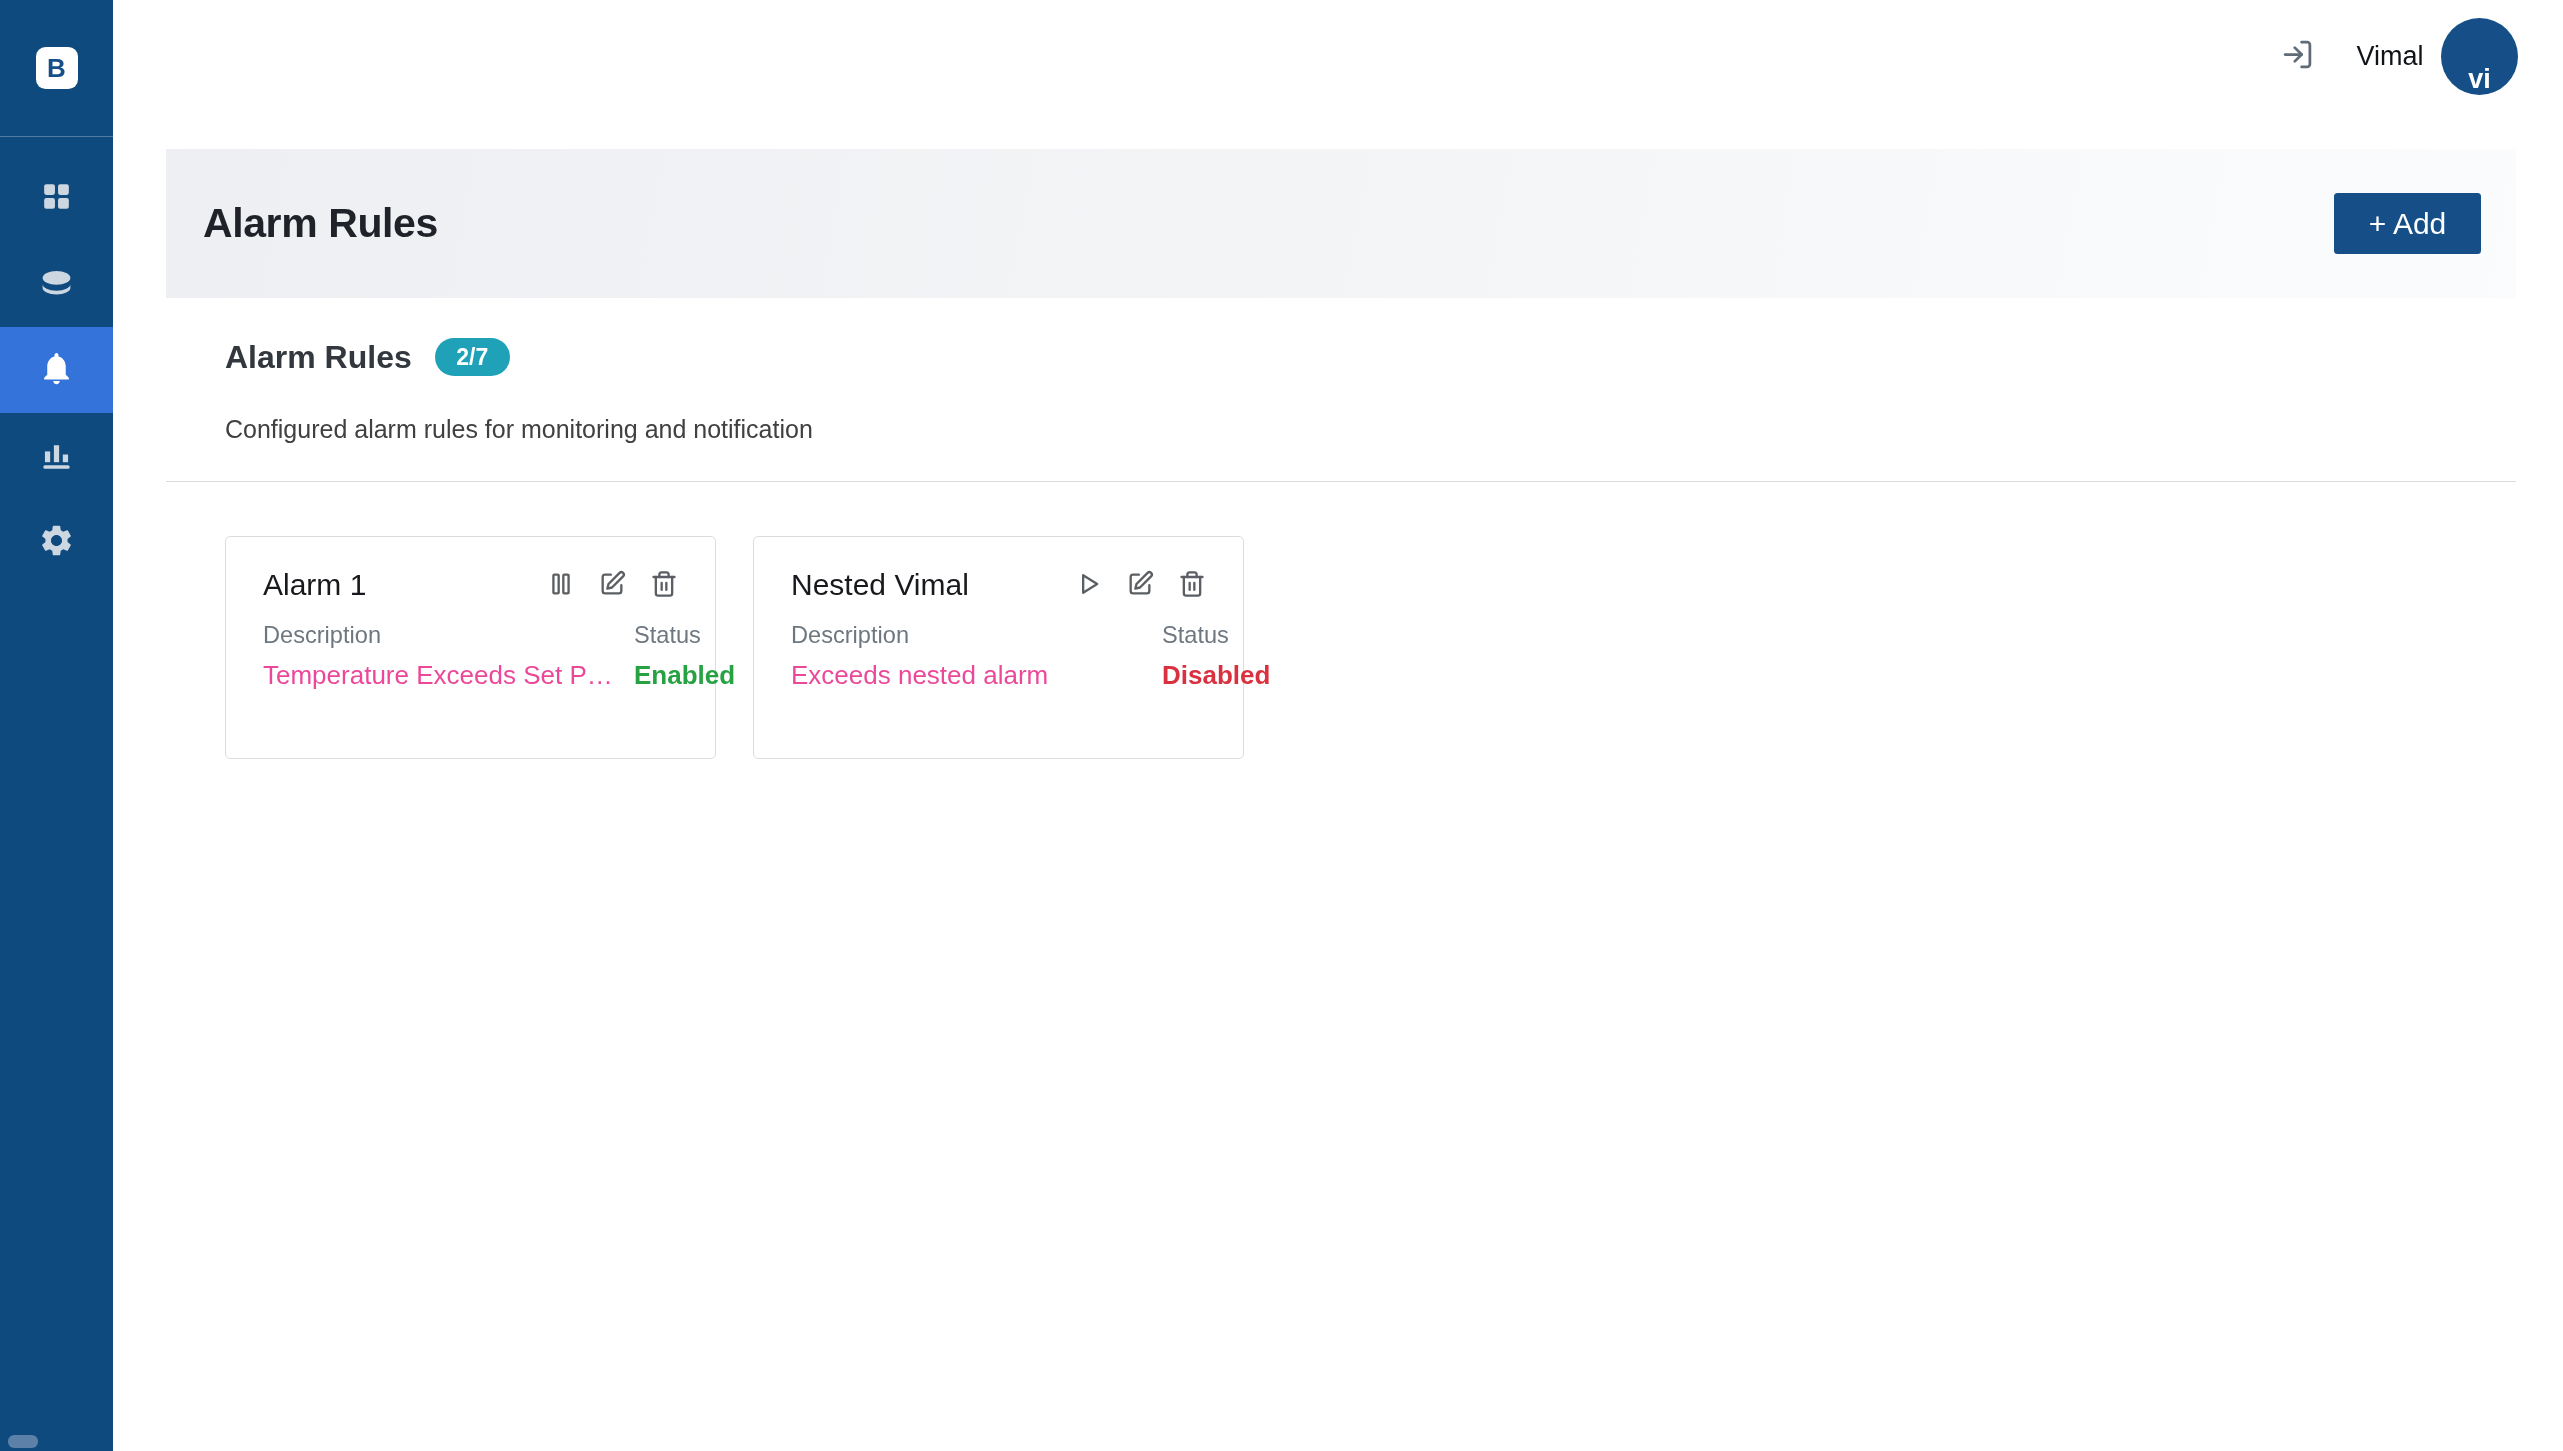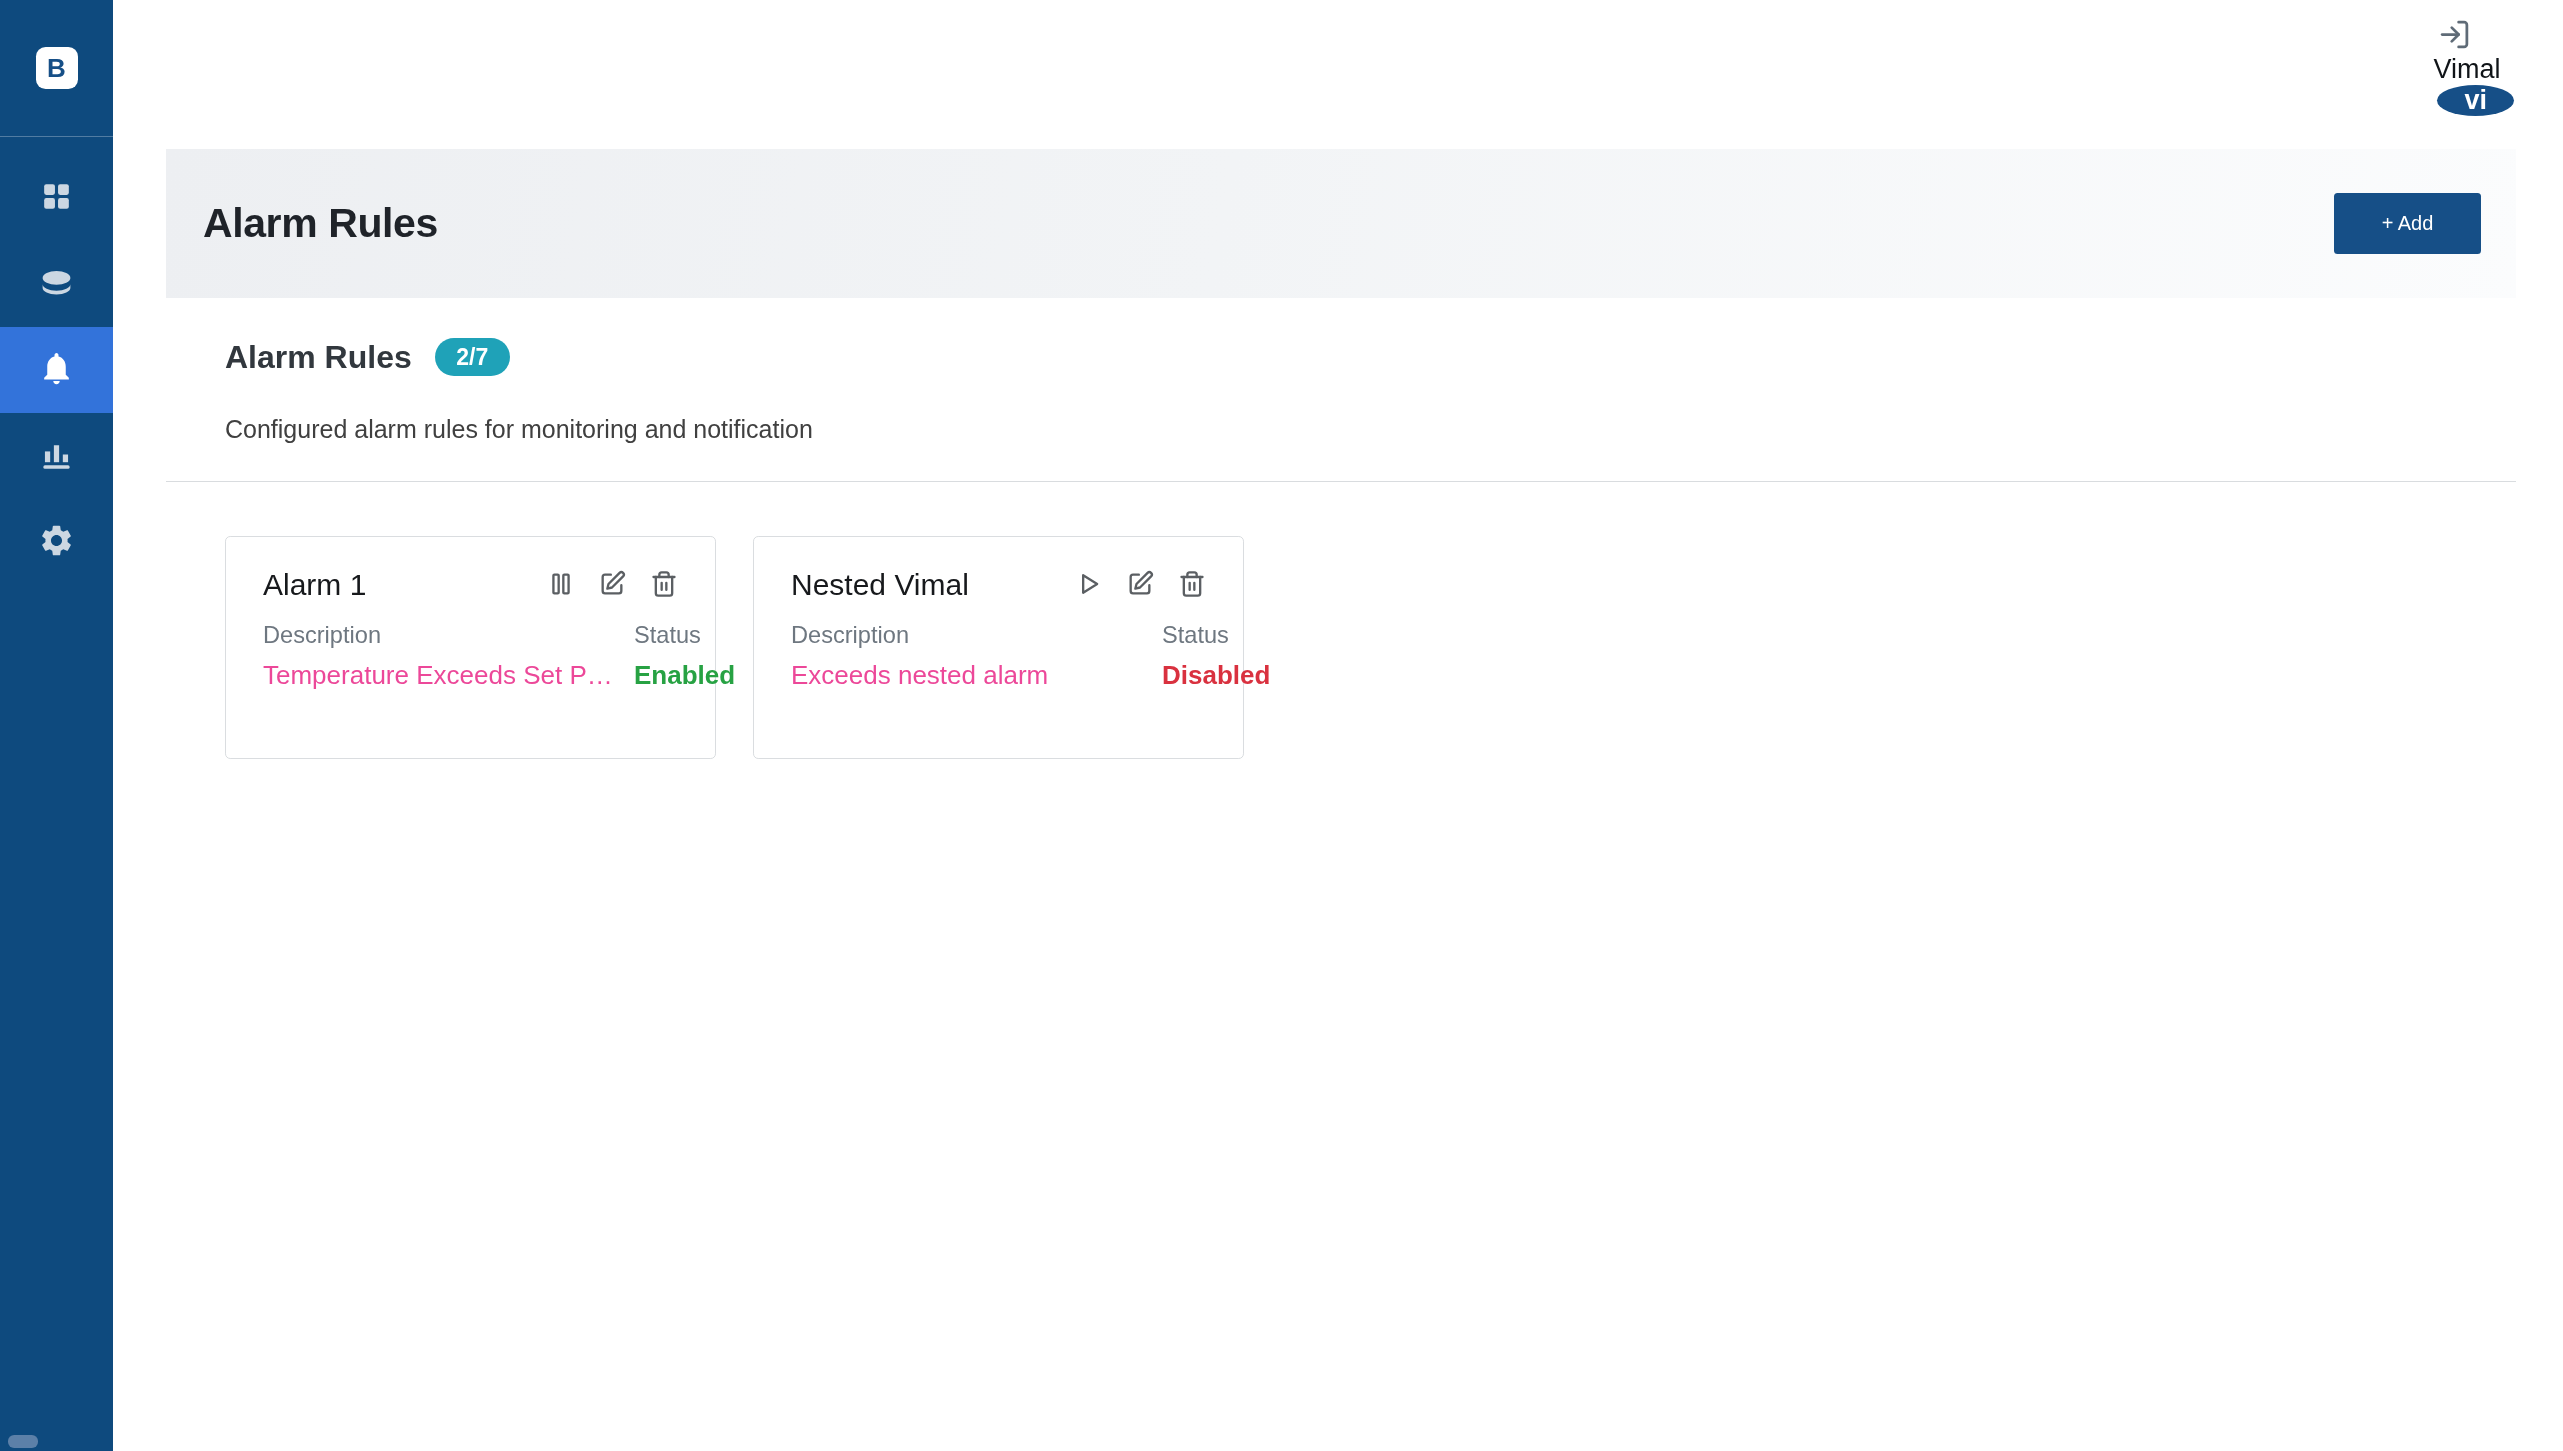--- a/index.html
+++ b/index.html
@@ -49,21 +49,21 @@
   }
 
   
   .main { flex: 1; position: relative; }
 
   .topbar {
     height: 149px;
     display: flex; justify-content: flex-end; align-items: flex-start;
     padding: 17.5px 45px 0 0;
   }
-  .topbar-cluster { display: flex; align-items: center; height: 77px; flex-direction: column; }
+  .topbar-cluster { display: flex; align-items: center; height: 77px; }
   .login-btn {
     background: none; border: none; cursor: pointer;
     color: #5f6b77; display: flex; align-items: center;
     margin-right: 42px;
   }
   .login-btn svg { width: 33px; height: 33px; }
   .username { font-size: 27px; font-weight: 500; color: #101418; margin-right: 17.5px; }
   .avatar {
     width: 77px; height: 77px; border-radius: 50%;
     background: var(--brand-navy, #164f87);
@@ -76,21 +76,21 @@
     margin: 0 47px 0 53px;
     height: 149px;
     background: linear-gradient(100deg, #edeff2 0%, #f2f4f6 45%, #fbfcfd 100%);
     display: flex; align-items: center; justify-content: space-between;
     padding: 0 35px 0 37px;
   }
   .page-title { font-size: 41px; font-weight: 700; color: #1f2329; letter-spacing: -0.4px; }
   .add-btn {
     min-width: 147px; height: 61px;
     background: var(--brand-navy, #164f87);
-    color: #ffffff; font-size: 20px; font-weight: 500;
+    color: #ffffff; font-size: 30px; font-weight: 500;
     font-family: inherit;
     border: none; border-radius: 3.5px; cursor: pointer;
     padding: 0 24.5px;
   }
 
   .rules-section { margin: 40px 0 0 112px; }
   .section-heading { display: flex; align-items: center; }
   .section-title { font-size: 32px; font-weight: 600; color: #32383e; }
   .count-badge {
     margin-left: 23px;

